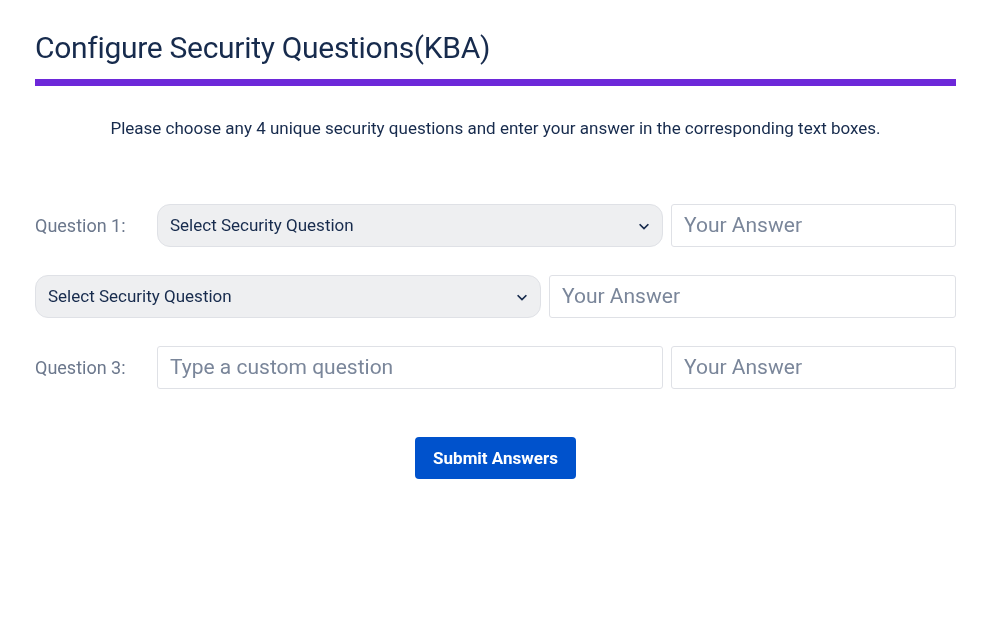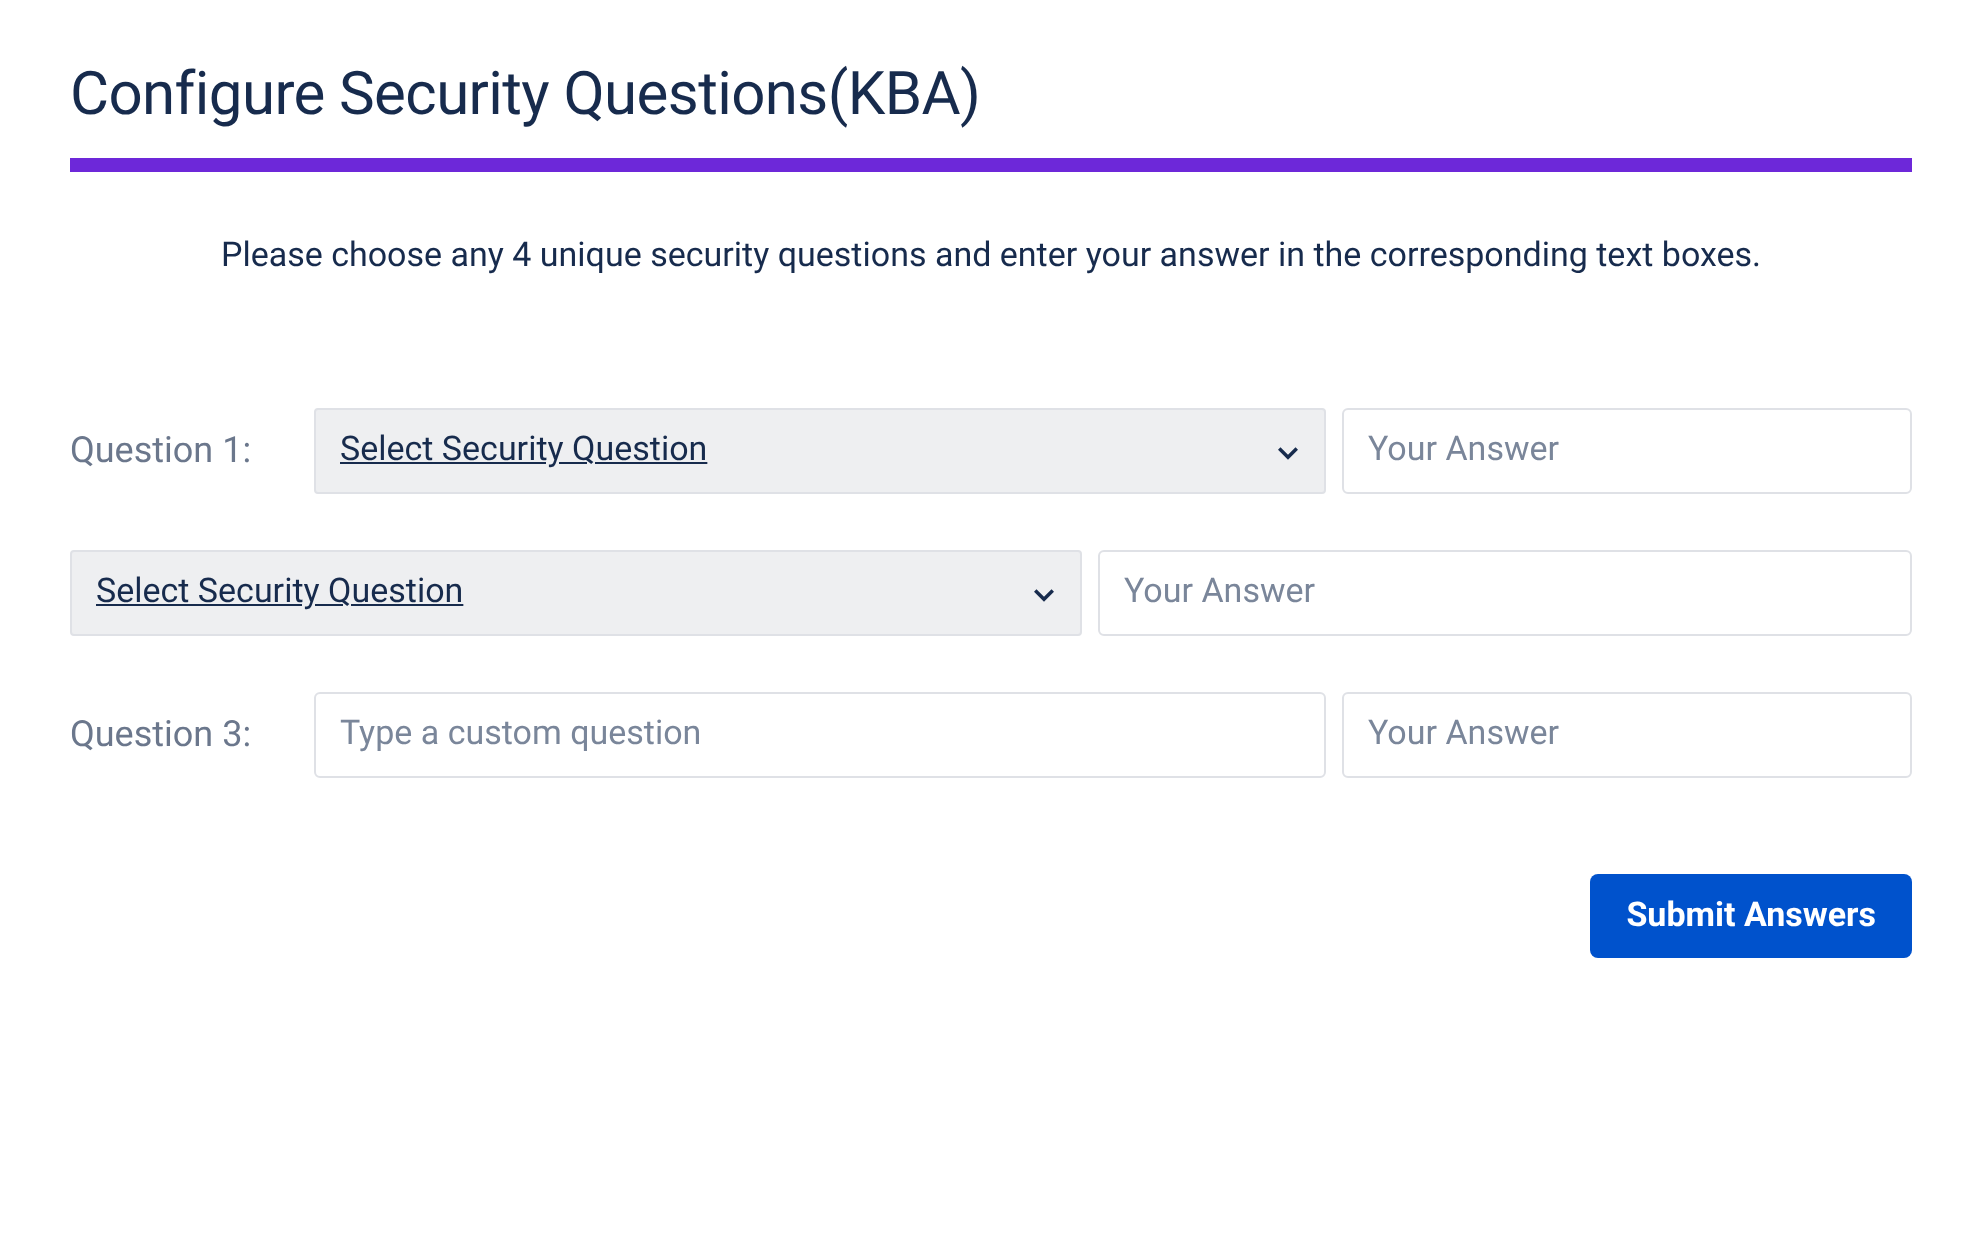--- a/index.html
+++ b/index.html
@@ -83,57 +83,56 @@
     }
     .select-wrap {
       position: relative;
       width: 100%;
     }
     .select-field {
       width: 100%;
       height: 43px;
       background: #eeeff1;
       border: 1px solid #dfe1e6;
-      border-radius: 2px;
+      border-radius: 13px;
       font-size: 17px;
       color: #172b4d;
       padding: 0 36px 0 12px;
       appearance: none;
       -webkit-appearance: none;
       cursor: pointer;
       font-family: inherit;
-      text-decoration: underline;
     }
     .select-chevron {
       position: absolute;
       right: 12px;
       top: 50%;
       transform: translateY(-50%);
       pointer-events: none;
       width: 14px;
       height: 14px;
       color: #172b4d;
     }
     .text-input {
       width: 100%;
       height: 43px;
       background: #ffffff;
       border: 1px solid #dfe1e6;
       border-radius: 3px;
-      font-size: 17px;
+      font-size: 21px;
       color: #172b4d;
       padding: 0 12px;
       font-family: inherit;
     }
     .text-input::placeholder {
       color: #7a869a;
     }
     .actions {
       display: flex;
-      justify-content: flex-end;
+      justify-content: center;
       align-items: center;
       gap: 22px;
       margin-top: 48px;
     }
     .btn-primary {
       background: #0052cc;
       color: #ffffff;
       border: none;
       border-radius: 4px;
       font-size: 17px;

